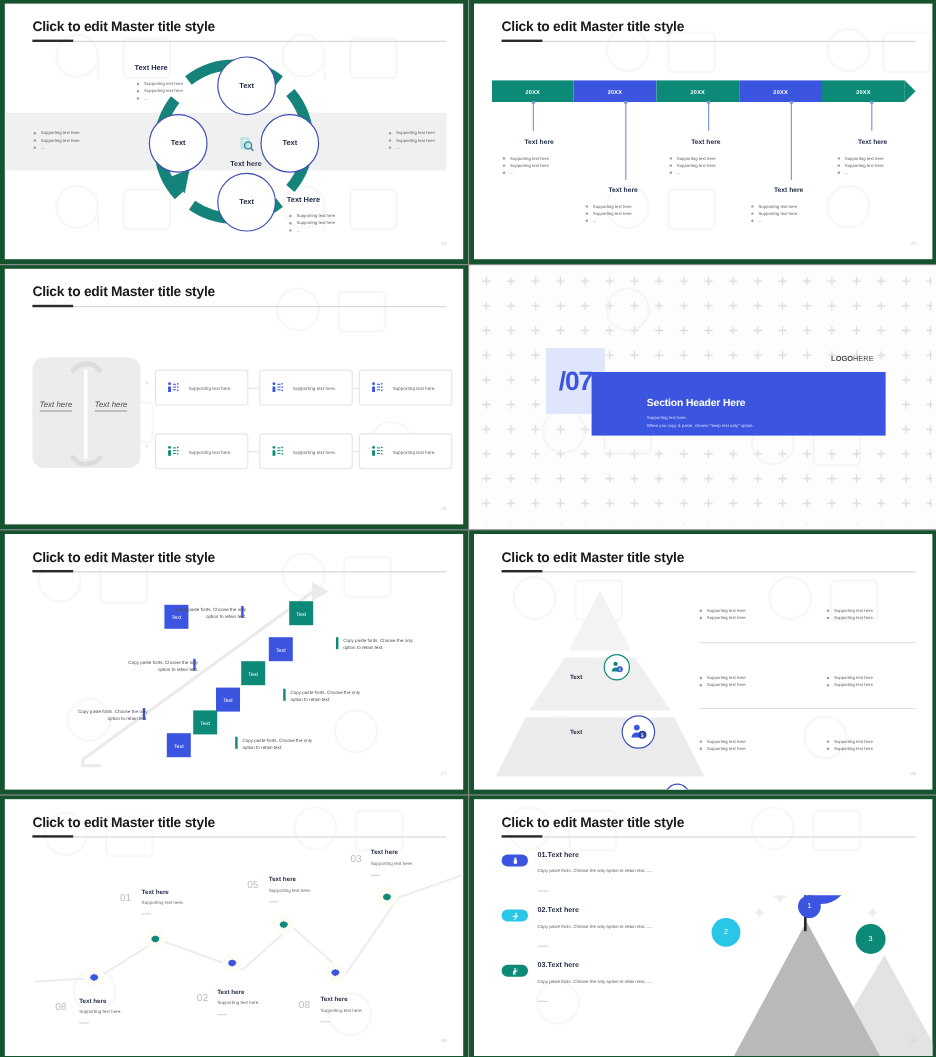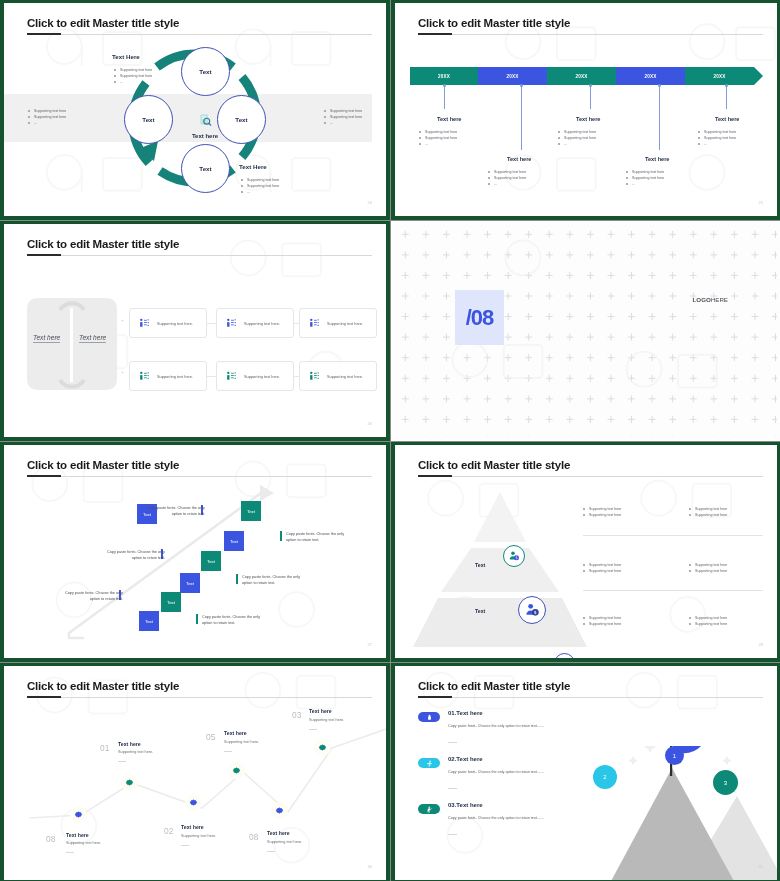--- a/index.html
+++ b/index.html
@@ -453,21 +453,26 @@
     <svg viewBox="0 0 390 220">
             <g fill="none" stroke="#efefed" stroke-width="2">
       <circle cx="75" cy="140" r="18"></circle>
               <circle cx="255" cy="150" r="18"></circle>
               <circle cx="130" cy="35" r="18"></circle>
       <rect x="110" y="125" width="40" height="34" rx="4"></rect>
               <rect x="290" y="135" width="40" height="34" rx="4"></rect>
     </g>
           </svg>
   </div>
-  <div class="s4-num">/08</div>
+  <div class="s4-num">/07</div>
+  <div class="s4-band">
+    <h2>Section Header Here</h2>
+    <div class="sub">Supporting text here.</div>
+    <div class="sub" style="margin-top:1px">When you copy &amp; paste, choose "keep text only" option.</div>
+  </div>
   <div class="s4-logo"><span style="font-weight:bold">LOGO</span><span>HERE</span></div>
  </div>
 </div>
 
 <div class="slide">
  <div class="slide-inner">
   <div class="wm">
     <svg viewBox="0 0 390 220">
             <g fill="none" stroke="#f1f1ef" stroke-width="2">
       <circle cx="45" cy="40" r="18"></circle>

